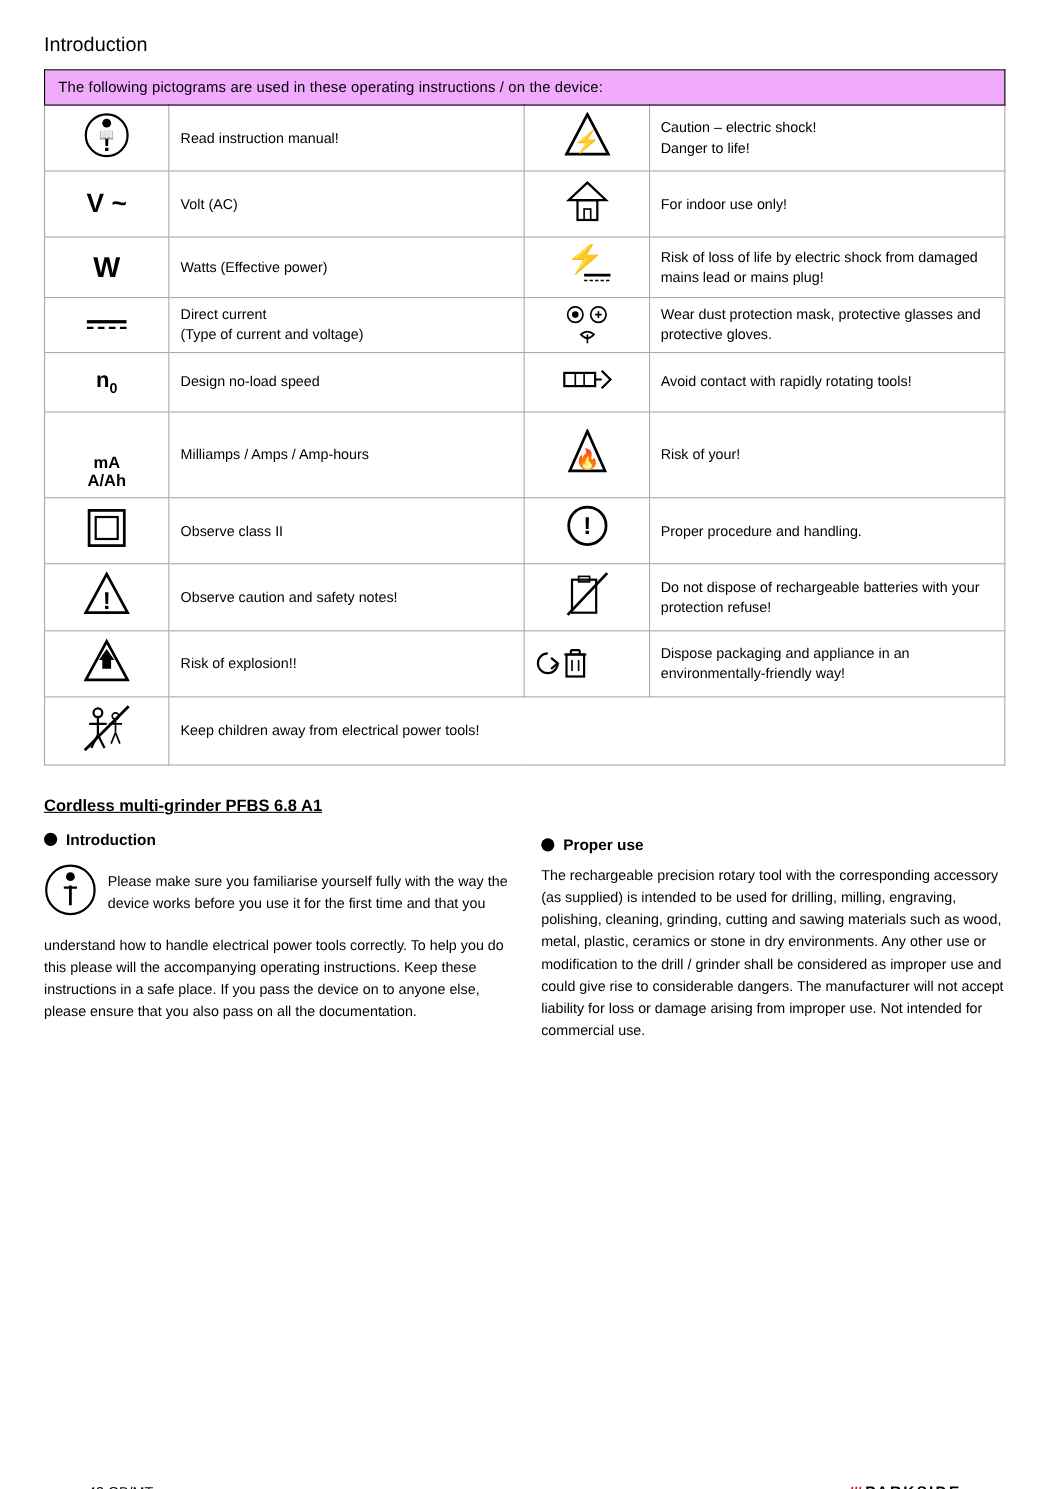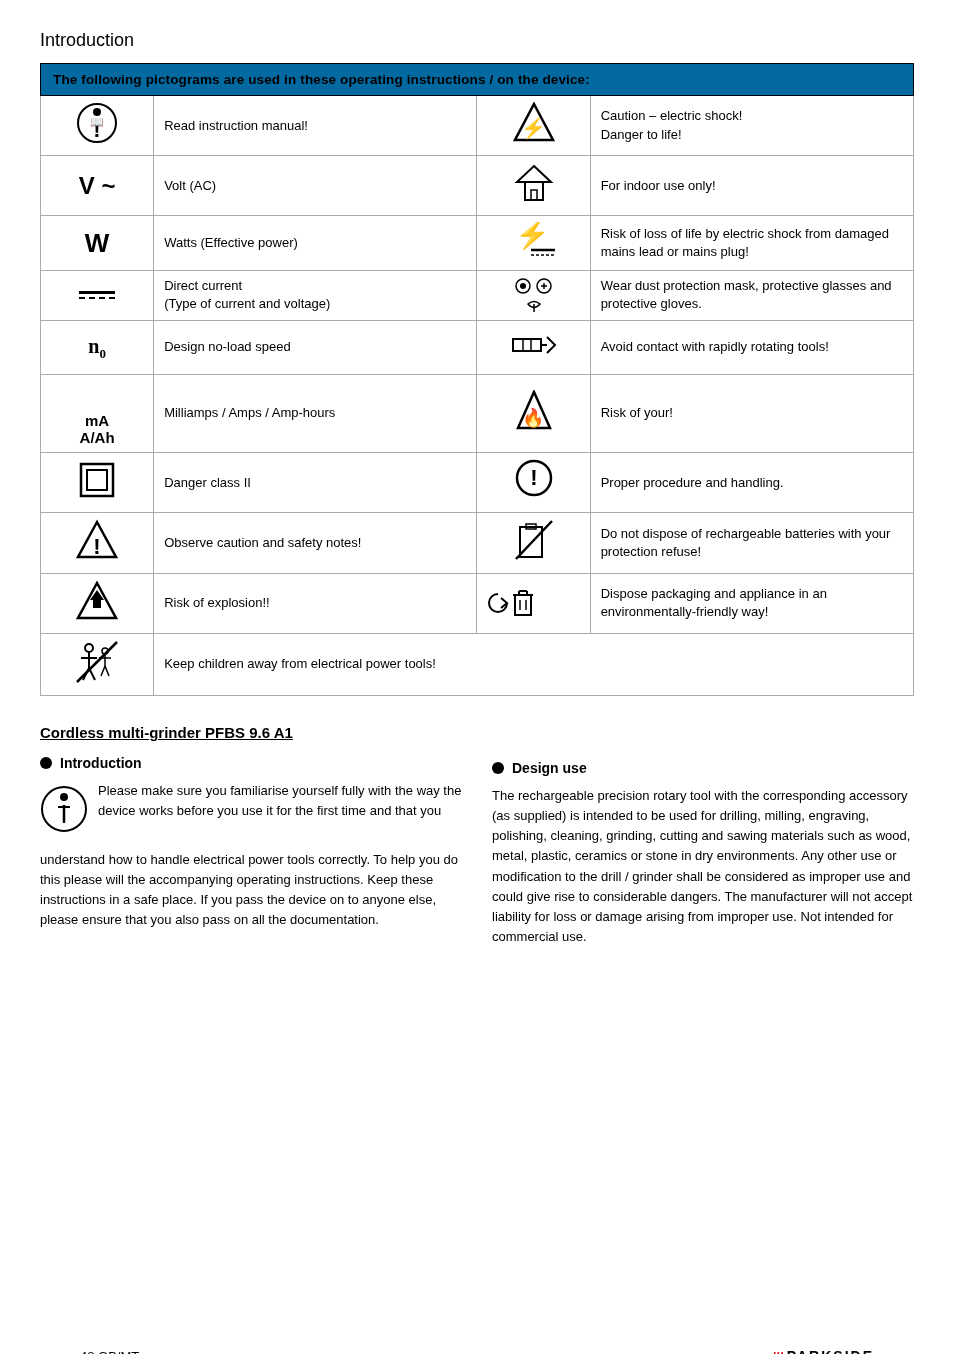--- a/index.html
+++ b/index.html
@@ -21,23 +21,23 @@
     }
 
     
     .picto-table {
       width: 100%;
       border-collapse: collapse;
       border: 1.5px solid #000;
       margin-bottom: 28px;
     }
     .picto-table th {
-      background: #0369a1;
+      background: #f0abfc;
       font-size: 13.5px;
-      font-weight: bold;
+      font-weight: normal;
       padding: 8px 12px;
       border: 1.5px solid #000;
       text-align: left;
       letter-spacing: 0.01em;
     }
     .picto-table td {
       border: 1px solid #aaa;
       padding: 6px 10px;
       vertical-align: middle;
       font-size: 13px;
@@ -88,20 +88,21 @@
       height: 12px;
       background: #000;
       border-radius: 50%;
       display: inline-block;
       flex-shrink: 0;
     }
     .intro-content {
       display: flex;
       gap: 10px;
       margin-bottom: 10px;
+      align-items: center;
     }
     .intro-icon {
       flex-shrink: 0;
       font-size: 28px;
       margin-top: 4px;
     }
     .intro-text {
       font-size: 13px;
       line-height: 1.5;
     }
@@ -217,21 +218,21 @@
               <path d="M3,8 Q9,3 15,8 Q9,15 3,8Z" fill="none" stroke="#000" stroke-width="1.5"></path>
               <line x1="9" y1="8" x2="9" y2="16" stroke="#000" stroke-width="1.5"></line>
             </svg>
           </div>
         </td>
         <td class="text-cell">Wear dust protection mask, protective glasses and protective gloves.</td>
       </tr>
 
       <tr>
         <td class="icon-cell">
-          <span style="font-size:20px;font-weight:900;font-family:Liberation Serif, serif;">n<sub style="font-size:13px;">0</sub></span>
+          <span style="font-size:20px;font-weight:900;font-family:Liberation Sans, sans-serif;">n<sub style="font-size:13px;">0</sub></span>
         </td>
         <td class="text-cell">Design no-load speed</td>
         <td class="icon-cell">
           <svg width="46" height="36" viewBox="0 0 46 36">
             <rect x="2" y="12" width="28" height="12" fill="none" stroke="#000" stroke-width="2"></rect>
             <line x1="30" y1="18" x2="36" y2="18" stroke="#000" stroke-width="2"></line>
             <path d="M36,10 L44,18 L36,26" fill="none" stroke="#000" stroke-width="2"></path>
             <line x1="12" y1="12" x2="12" y2="24" stroke="#000" stroke-width="1.5"></line>
             <line x1="20" y1="12" x2="20" y2="24" stroke="#000" stroke-width="1.5"></line>
           </svg>
@@ -253,21 +254,21 @@
         <td class="text-cell">Risk of your!</td>
       </tr>
 
       <tr>
         <td class="icon-cell">
           <svg width="36" height="36" viewBox="0 0 36 36">
             <rect x="2" y="2" width="32" height="32" fill="none" stroke="#000" stroke-width="2.5"></rect>
             <rect x="8" y="8" width="20" height="20" fill="none" stroke="#000" stroke-width="2"></rect>
           </svg>
         </td>
-        <td class="text-cell">Danger class II</td>
+        <td class="text-cell">Observe class II</td>
         <td class="icon-cell">
           <svg width="38" height="42" viewBox="0 0 38 42">
             <circle cx="19" cy="19" r="17" fill="none" stroke="#000" stroke-width="2.5"></circle>
             <text x="19" y="26" text-anchor="middle" font-size="22" font-weight="bold" font-family="Arial">!</text>
           </svg>
         </td>
         <td class="text-cell">Proper procedure and handling.</td>
       </tr>
 
       <tr>
@@ -336,21 +337,21 @@
           </svg>
         </td>
         <td class="text-cell" colspan="3">Keep children away from electrical power tools!</td>
       </tr>
 
     </tbody>
   </table>
 
   <div class="bottom-section">
     <div class="left-col">
-      <div class="section-heading">Cordless multi-grinder PFBS 9.6 A1</div>
+      <div class="section-heading">Cordless multi-grinder PFBS 6.8 A1</div>
 
       <div class="section-subheading">
         <span class="bullet-dot"></span>
         <span>Introduction</span>
       </div>
 
       <div class="intro-content">
         <div class="intro-icon">
           <svg width="48" height="48" viewBox="0 0 48 48">
             <circle cx="24" cy="24" r="22" fill="none" stroke="#000" stroke-width="2"></circle>
@@ -361,21 +362,21 @@
         </div>
         <div class="intro-text">Please make sure you familiarise yourself fully with the way the device works before you use it for the first time and that you</div>
       </div>
       <div class="body-text">understand how to handle electrical power tools correctly. To help you do this please will the accompanying operating instructions. Keep these instructions in a safe place. If you pass the device on to anyone else, please ensure that you also pass on all the documentation.</div>
     </div>
 
     <div class="right-col">
       <div style="height:36px;"></div>
       <div class="section-subheading">
         <span class="bullet-dot"></span>
-        <span>Design use</span>
+        <span>Proper use</span>
       </div>
       <div class="body-text">The rechargeable precision rotary tool with the corresponding accessory (as supplied) is intended to be used for drilling, milling, engraving, polishing, cleaning, grinding, cutting and sawing materials such as wood, metal, plastic, ceramics or stone in dry environments. Any other use or modification to the drill / grinder shall be considered as improper use and could give rise to considerable dangers. The manufacturer will not accept liability for loss or damage arising from improper use. Not intended for commercial use.</div>
     </div>
   </div>
 
   <div class="page-footer">
     <span class="footer-page">48    GB/MT</span>
     <div>
       <span class="brand-slashes">/// </span><span style="font-size:14px;font-weight:900;font-family:'Arial Black',Arial;letter-spacing:2px;">PARKSIDE</span>
     </div>

